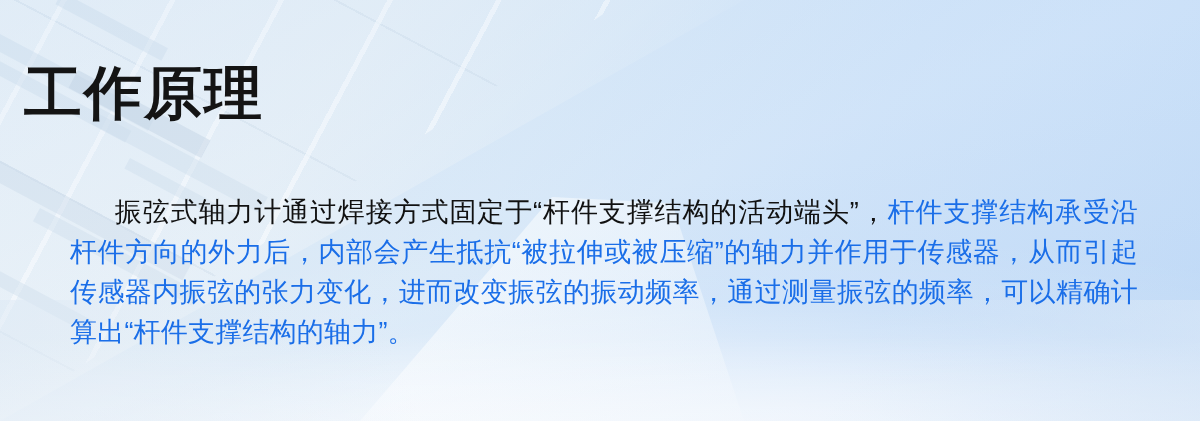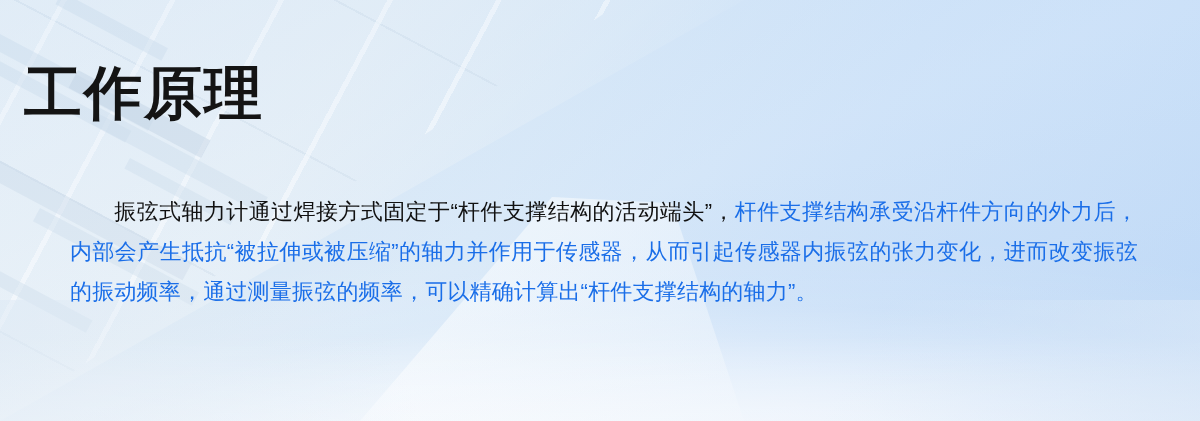--- a/index.html
+++ b/index.html
@@ -124,21 +124,21 @@
     color: #141414;
     font-family: "Liberation Sans", "DejaVu Sans", sans-serif;
     padding-left: 24px;
   }
 
   .body-text {
     position: absolute;
     top: 192px;
     left: 70px;
     width: 1068px;
-    font-size: 22px;
+    font-size: 27px;
     line-height: 40px;
     letter-spacing: 0.2px;
     color: #1a6ee8;
     text-align: justify;
     text-justify: inter-ideograph;
     font-family: "Liberation Sans", "DejaVu Sans", sans-serif;
   }
   .body-text .indent { display: inline-block; width: 44px; }
   .body-text .seg-dark { color: #111111; }
   .body-text .seg-blue { color: #1a6ee8; }

